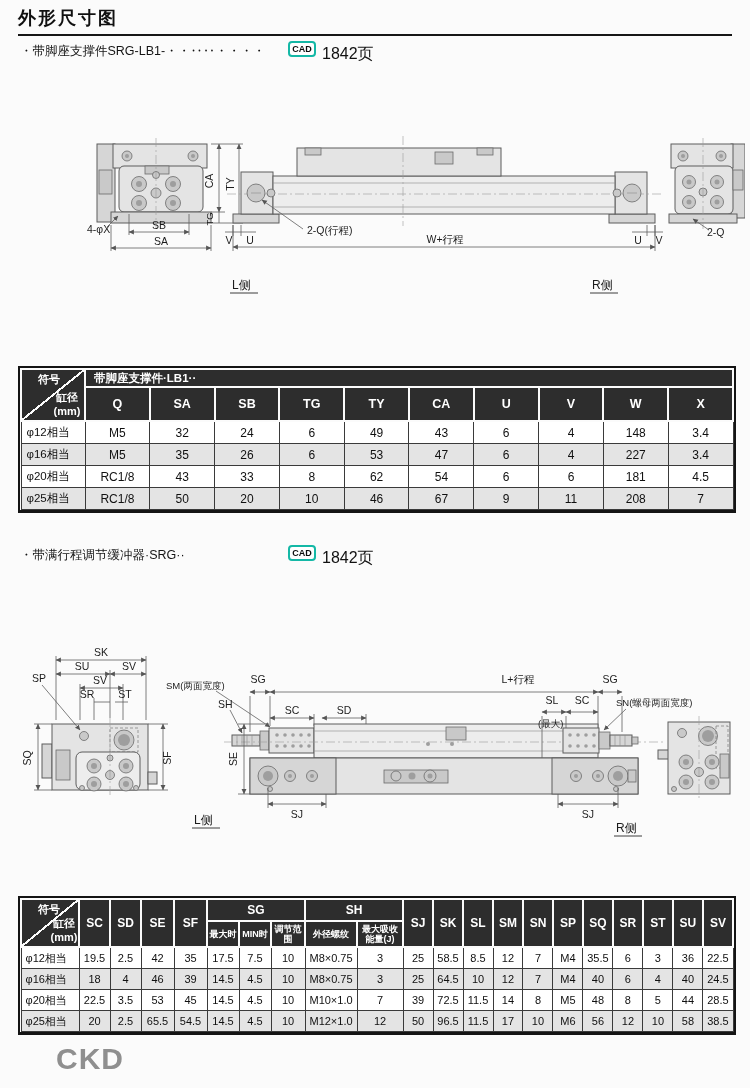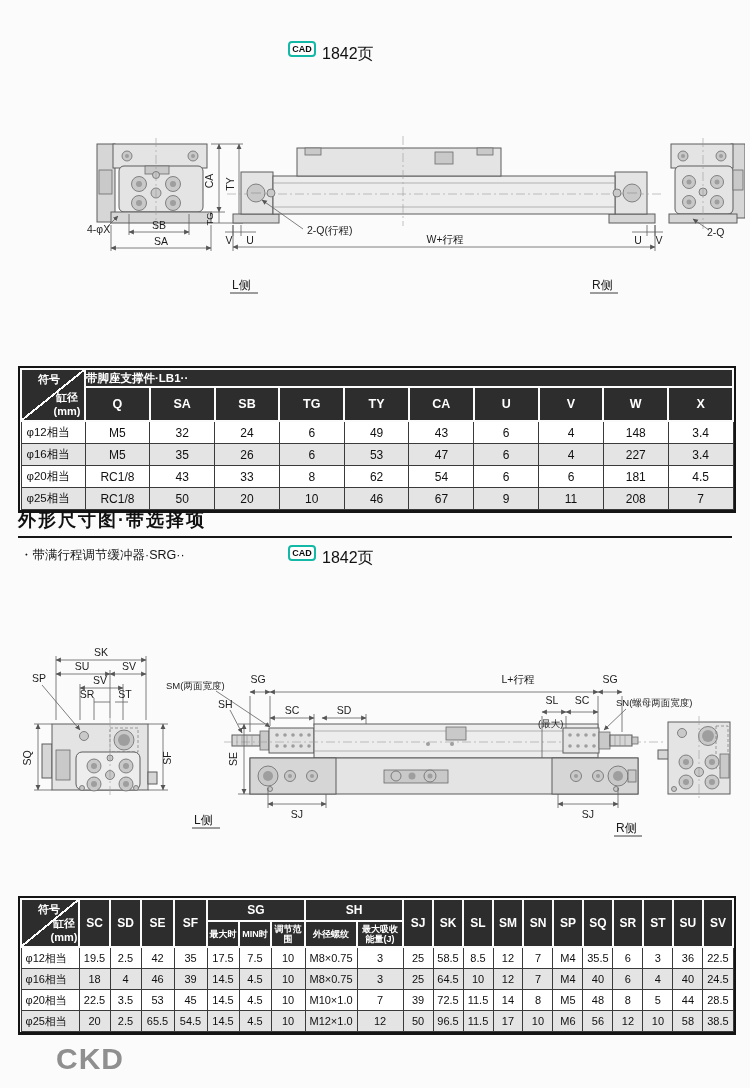--- a/index.html
+++ b/index.html
@@ -59,21 +59,21 @@
     background:#2d2d2d; color:#fff; font-weight:bold;
     border:2px solid #fbfbfb; text-align:center; padding:0;
   }
   .dim-table td {
     border:1px solid #3a3a3a; background:#fff; color:#101010;
     text-align:center; padding:1px 2px;
   }
   .dim-table tr.alt td { background:#e4e4e4; }
   .dim-table td.rlabel { text-align:left; padding-left:5px; }
   
-  #t1 th.grp-label { text-align:left; font-size:11.5px; height:16px; }
+  #t1 th.grp-label { text-align:left; padding-left:8px; font-size:11.5px; height:16px; }
   #t1 th.col { height:32px; font-size:12.5px; }
   #t1 td { height:19px; font-size:12px; }
   #t1 td.rlabel { font-size:11.5px; }
   
   #t2 th.col { font-size:12px; height:22px; }
   #t2 th.grp { height:20px; font-size:12px; }
   #t2 th.sub { font-size:9px; line-height:1.15; height:24px; font-weight:bold; }
   #t2 td { height:18px; font-size:11px; padding:1px 0; }
   #t2 td.rlabel { font-size:11px; padding-left:4px; }
   
@@ -90,22 +90,24 @@
   .logo {
     position:absolute; left:56px; top:1042px;
     font-size:30px; font-weight:bold; letter-spacing:1px; color:#8f8f8f;
   }
 </style>
 </head>
 <body>
 
 <div class="page">
 
+  <div class="sec-title" id="title1">外形尺寸图</div>
 
   <div class="bullet-row" id="bullets1">
+    <span class="bullet-item">・带脚座支撑件SRG-LB1-・・‥‥・・・・</span>
     <span class="cad-icon">
       <span class="cad-screen">CAD</span>
       <span class="cad-neck"></span>
       <span class="cad-base"></span>
     </span>
     <span class="cad-page">1842页</span>
   </div>
 
   <svg class="drw" id="svg1" width="660" height="175" viewBox="0 0 660 175" xmlns="http://www.w3.org/2000/svg">
     <defs>
@@ -303,21 +305,20 @@
       <td>67</td>
       <td>9</td>
       <td>11</td>
       <td>208</td>
       <td>7</td>
     </tr>
   </tbody>
       </table>
   </div>
 
-  <div class="sec-title" id="title2">外形尺寸图·带选择项</div>
 
   <div class="bullet-row" id="bullets2">
     <span class="bullet-item">・带满行程调节缓冲器·SRG··</span>
     <span class="cad-icon">
       <span class="cad-screen">CAD</span>
       <span class="cad-neck"></span>
       <span class="cad-base"></span>
     </span>
     <span class="cad-page">1842页</span>
   </div>

